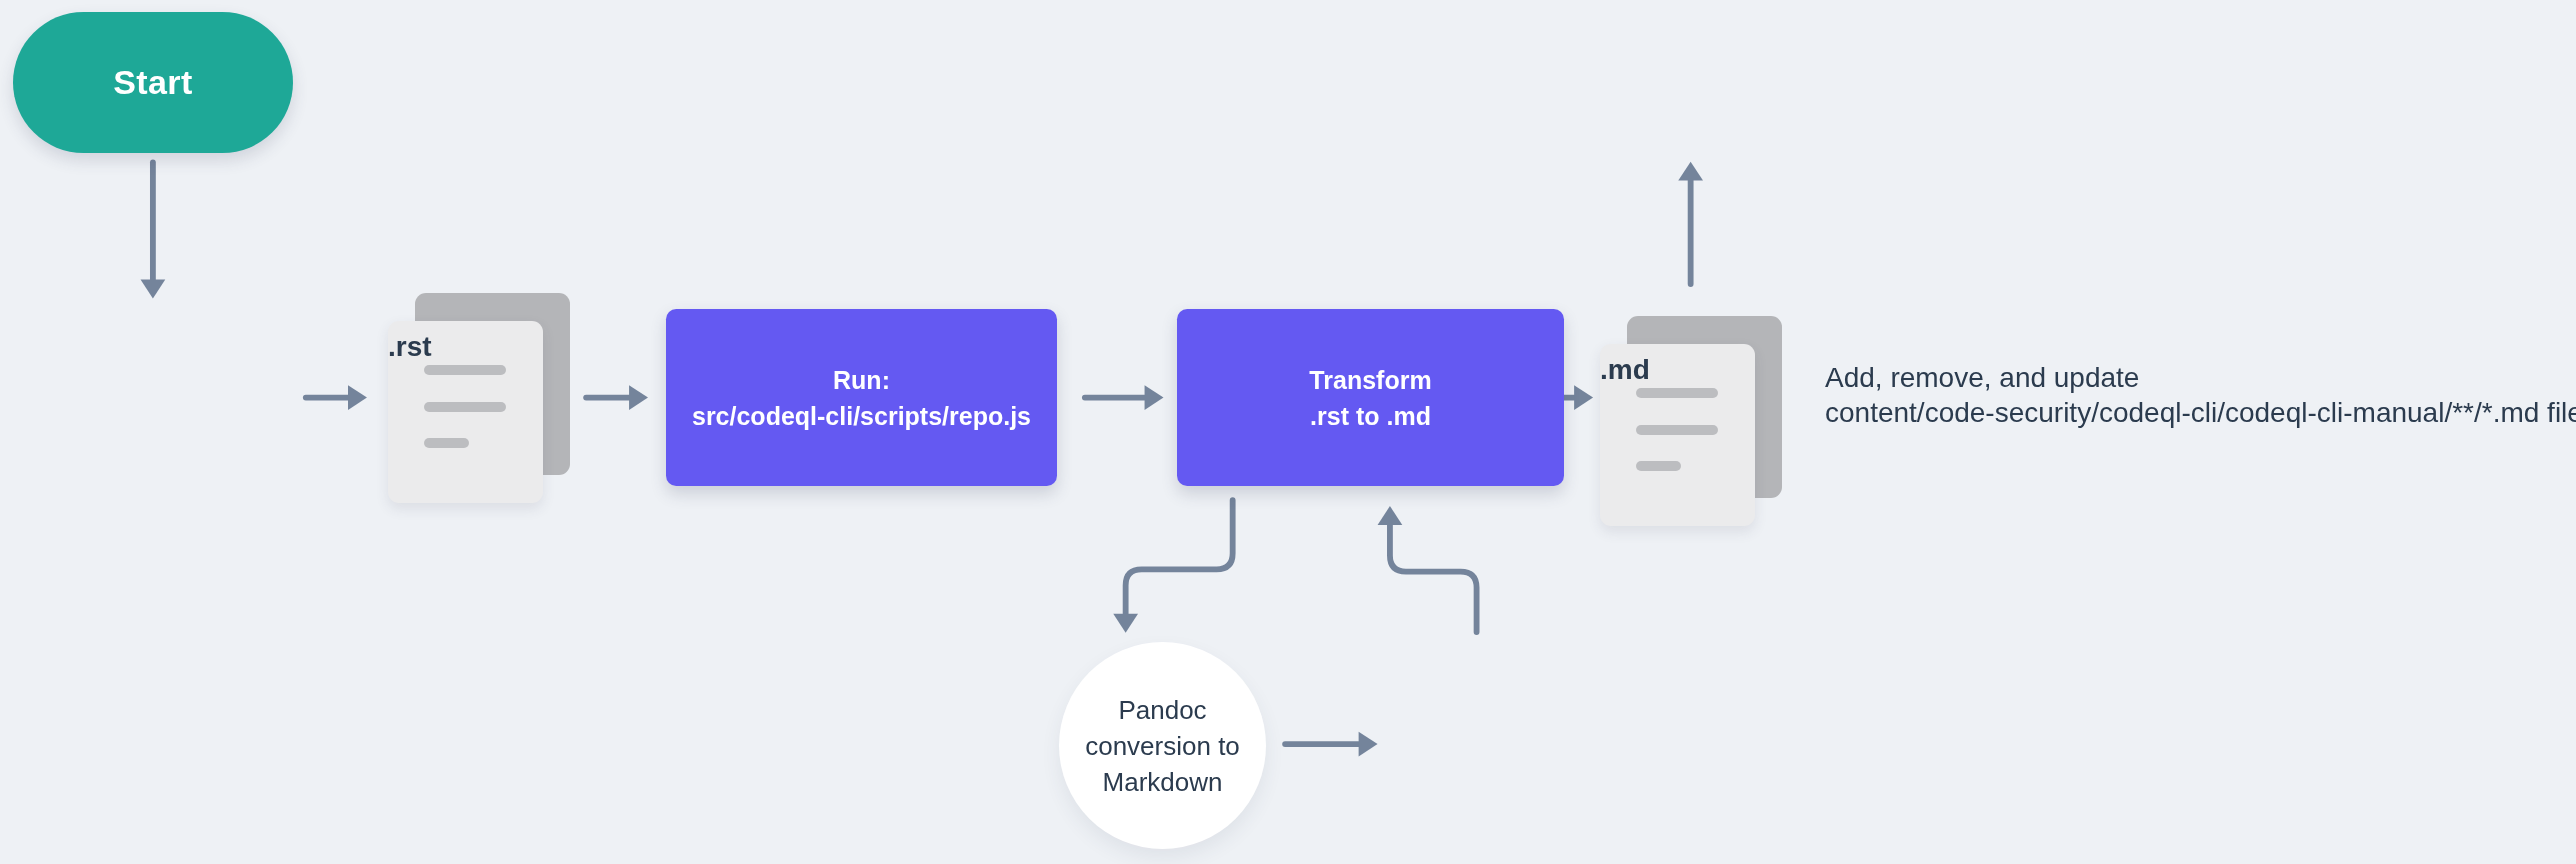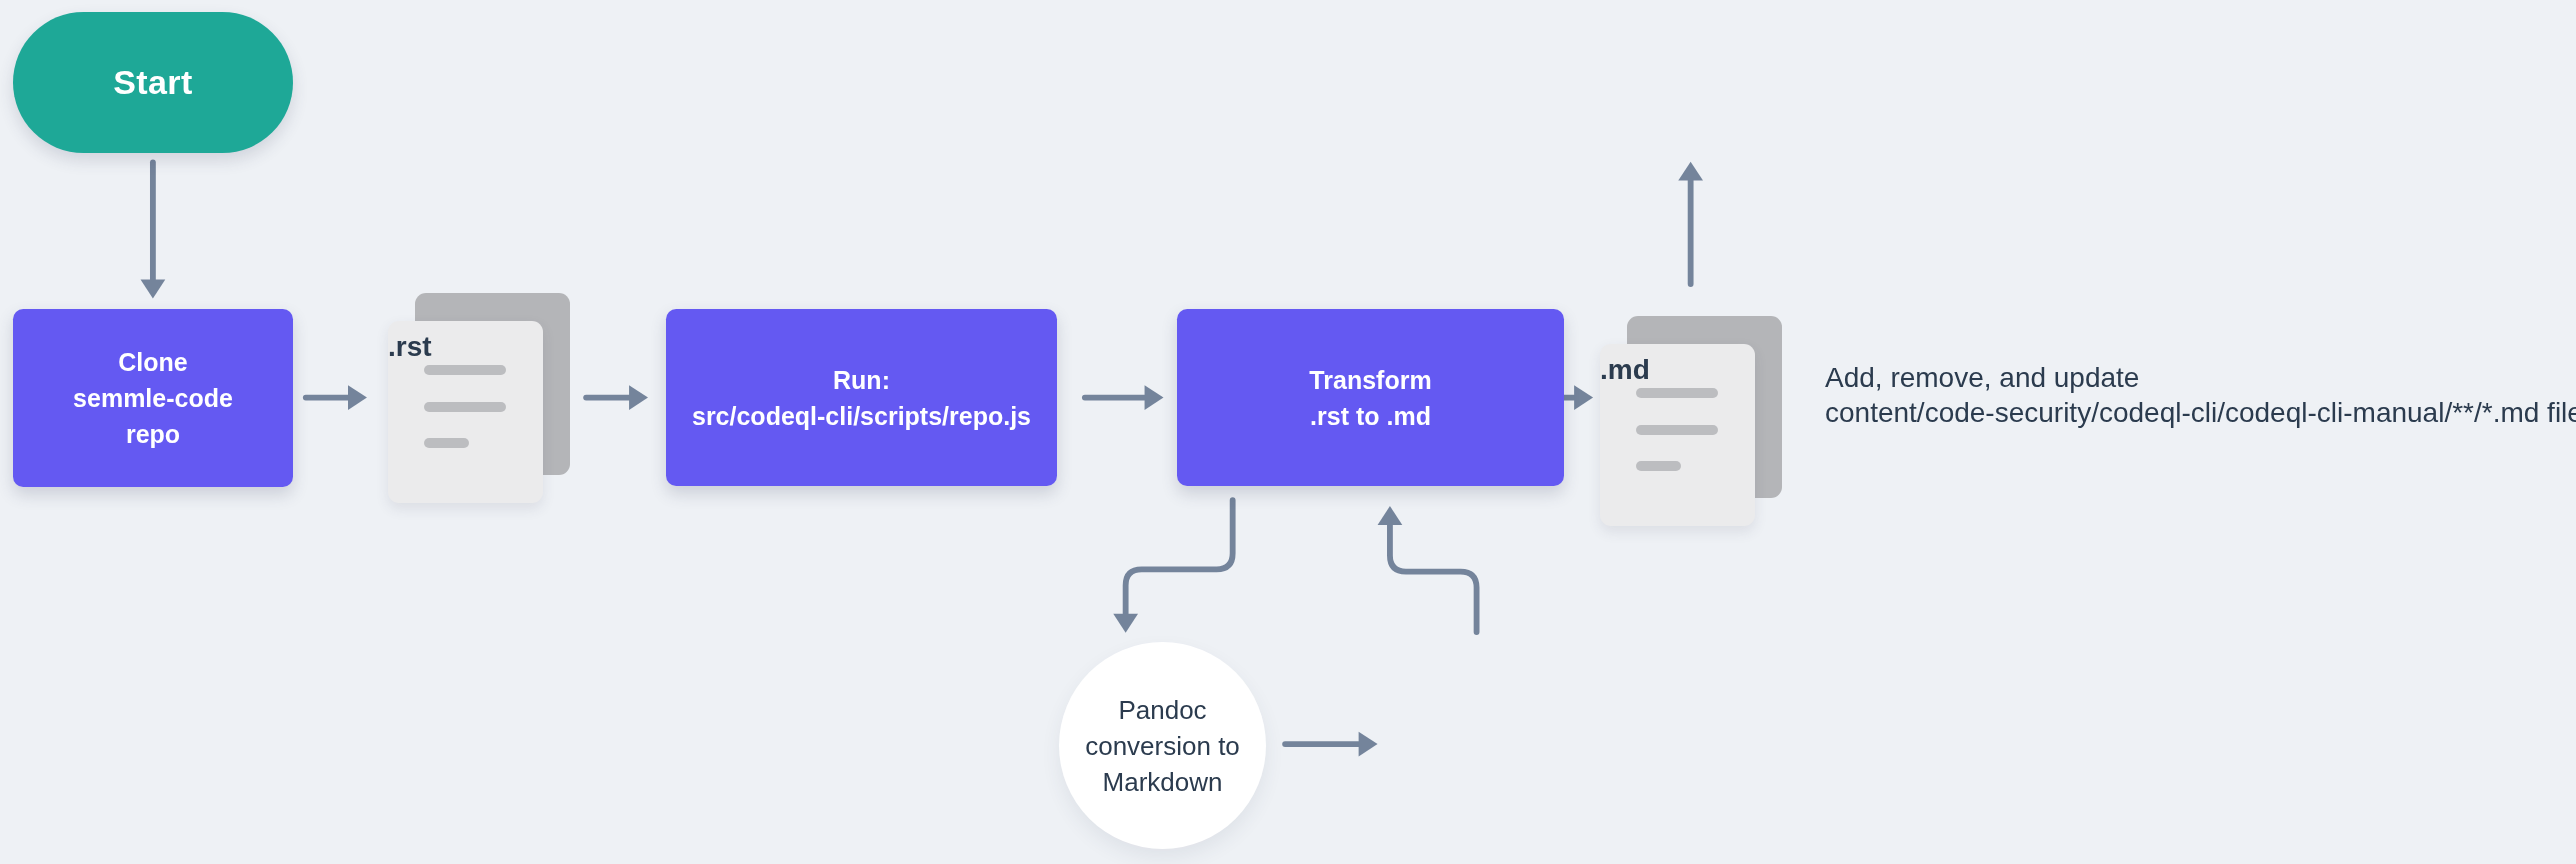--- a/index.html
+++ b/index.html
@@ -102,25 +102,20 @@
     <polygon points="1892,721 1926,721 1909,695"></polygon>
 
     <path d="M1765 1022 H1866"></path>
     <polygon points="1866,1005 1866,1039 1892,1022"></polygon>
   </svg>
 
   <div class="pill start">
     <span>Start</span>
   </div>
 
-  <div class="box clone">
-    <div>Clone</div>
-    <div>semmle-code</div>
-    <div>repo</div>
-  </div>
 
   <div class="docstack rst">
     <div class="doc-back"></div>
     <div class="doc-front">
       <div class="doc-label">.rst</div>
       <div class="doc-line l1"></div>
       <div class="doc-line l2"></div>
       <div class="doc-line l3"></div>
     </div>
   </div>

